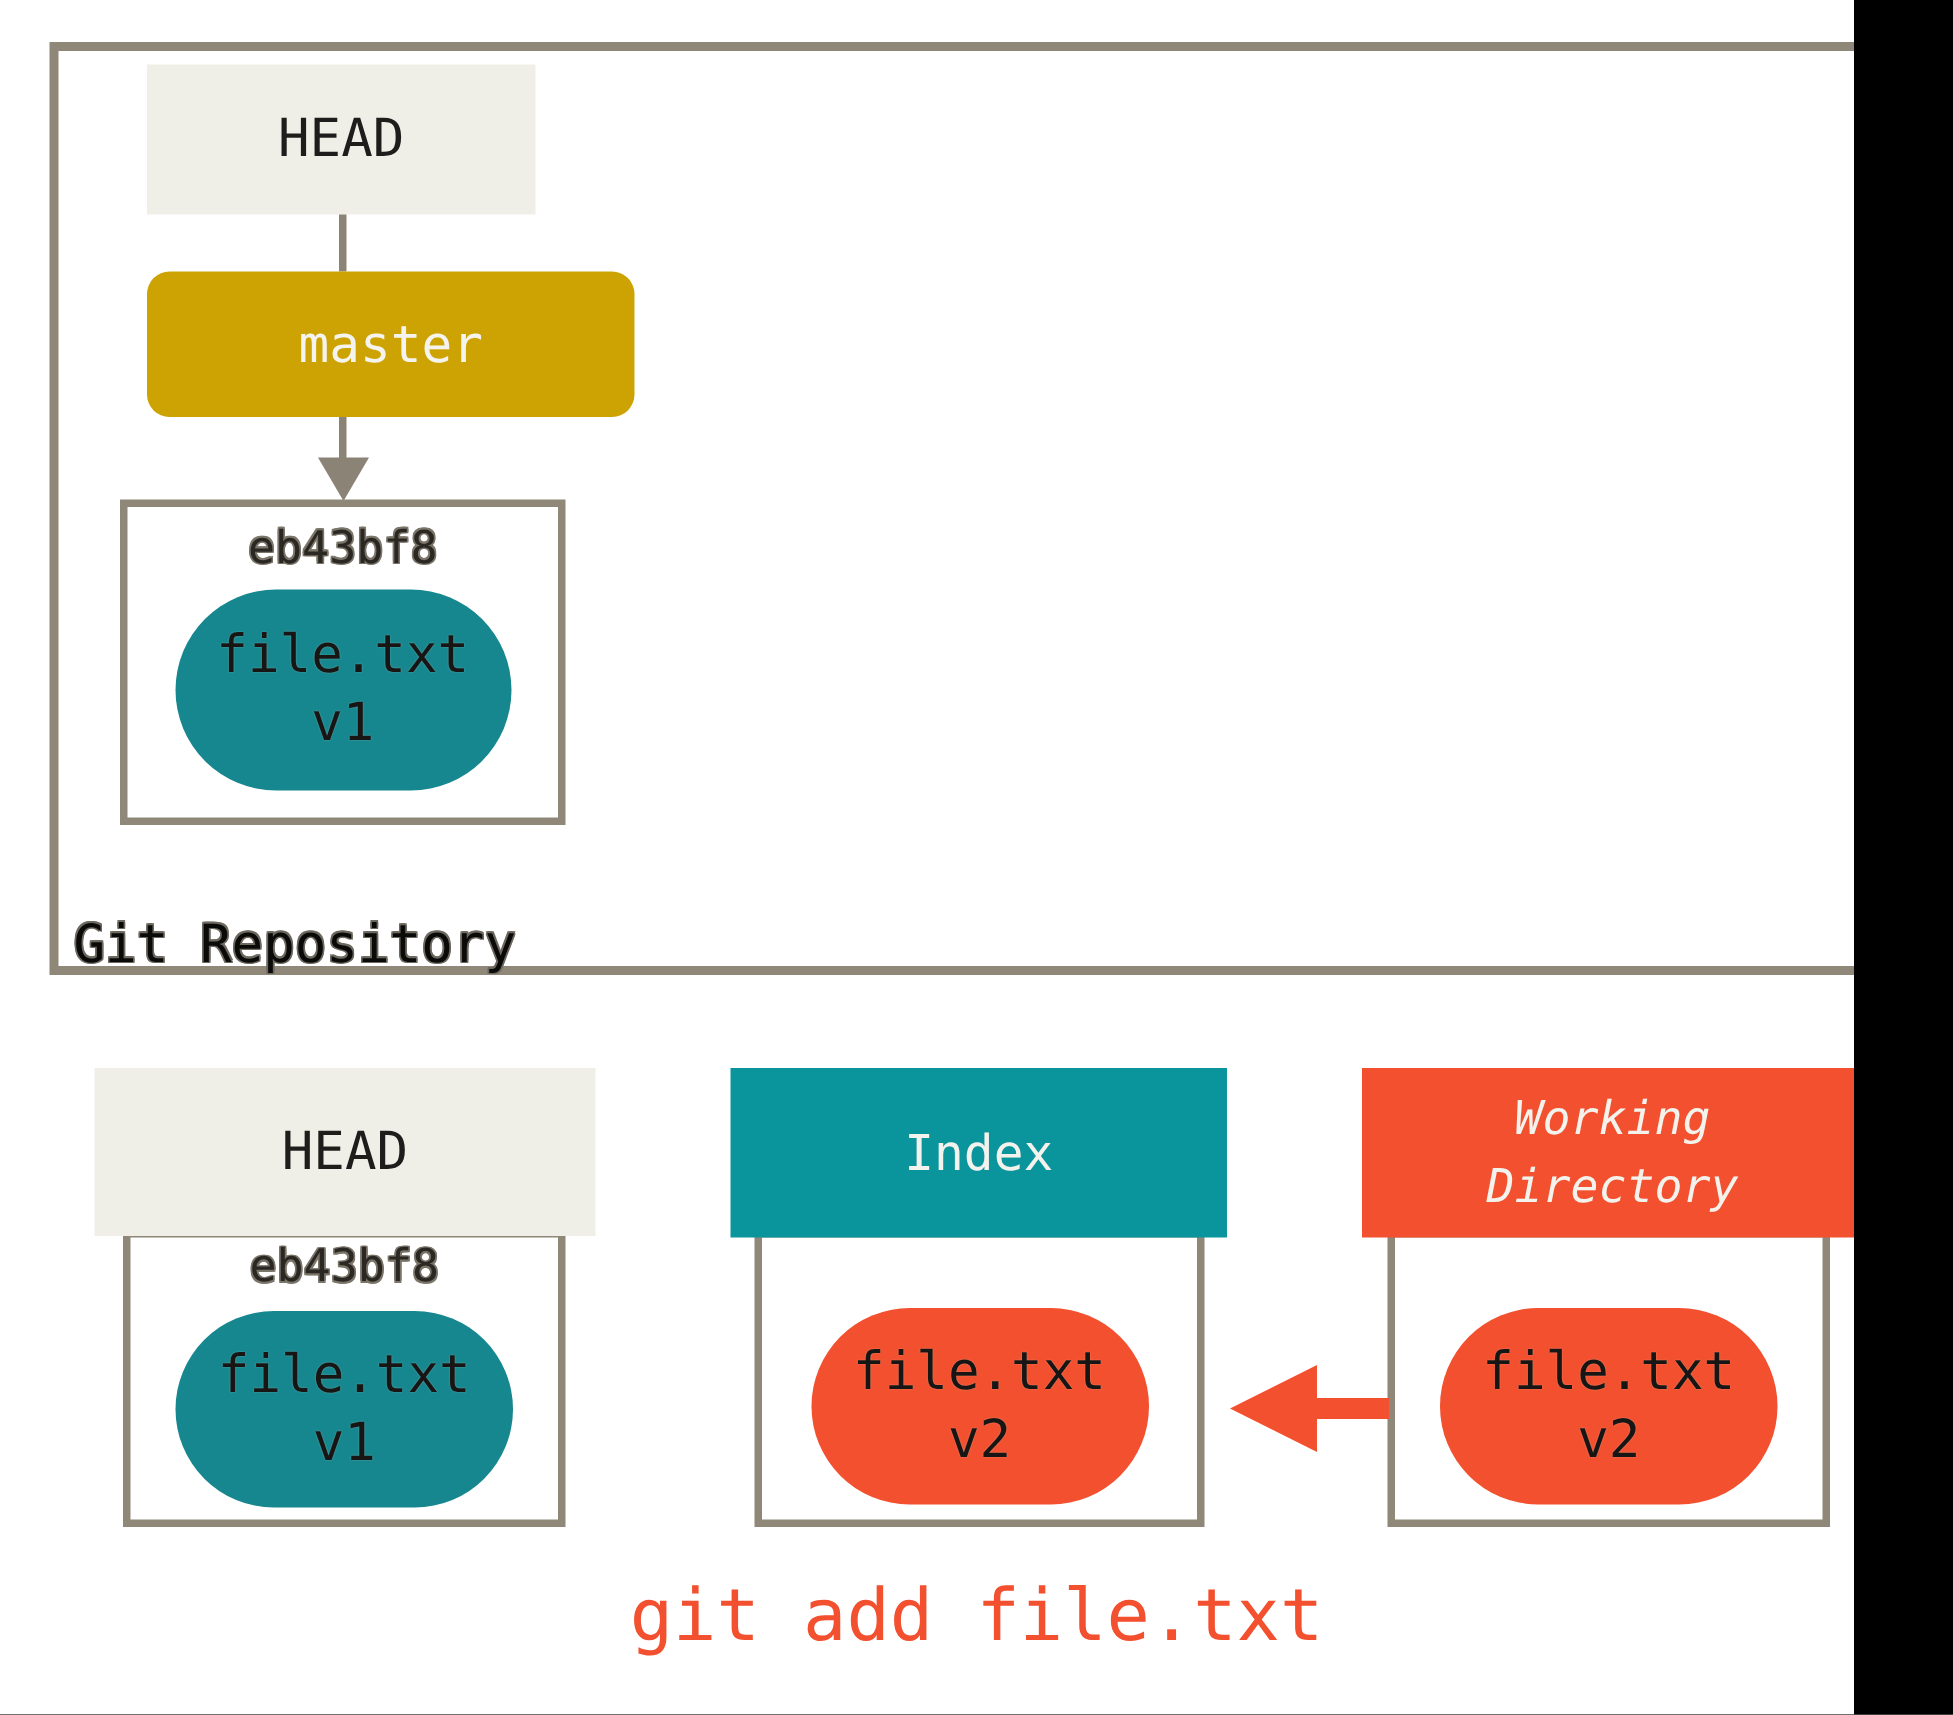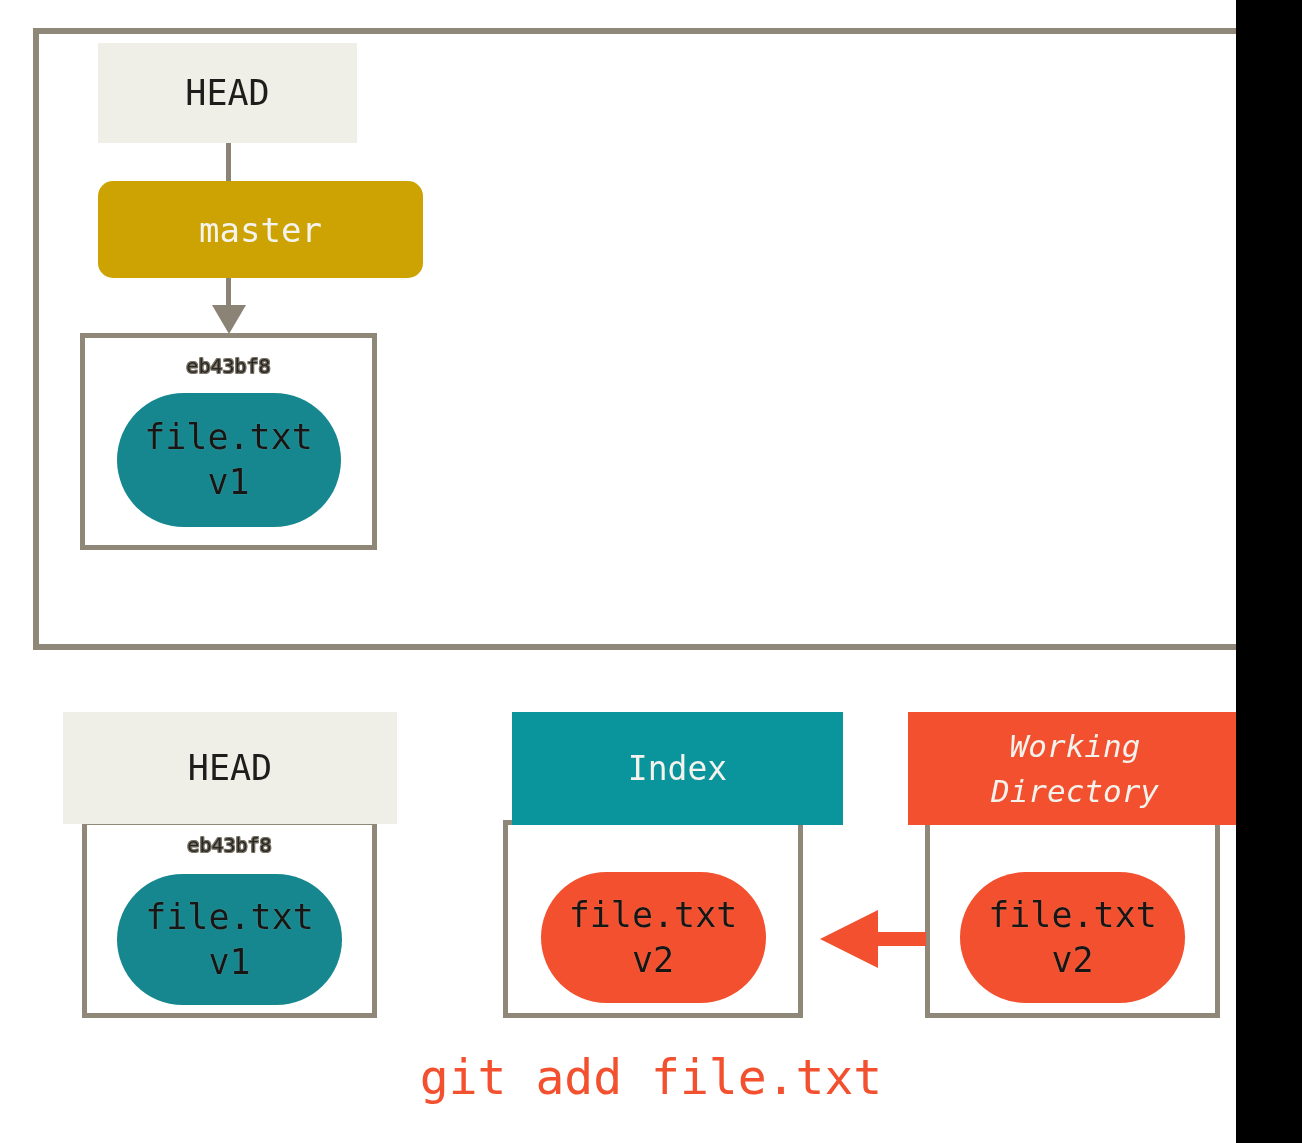--- a/index.html
+++ b/index.html
@@ -32,21 +32,21 @@
   }
 
   
   .cbox{border:5px solid var(--border_gray,#8F8879);display:flex;flex-direction:column;align-items:center;}
   .commit-top{left:80px;top:333px;width:297px;height:217px;}
   .col1-box{left:82px;top:820px;width:295px;height:198px;}
   .col2-box{left:503px;top:820px;width:300px;height:198px;}
   .col3-box{left:925px;top:820px;width:295px;height:198px;}
 
   .hash{
-    font-size:20px;line-height:32px;margin-top:12px;color:#2B2823;
+    font-size:30px;line-height:32px;margin-top:12px;color:#2B2823;
     text-shadow:-1px -1px 0 var(--hash_oc,#7B756A),0 -1px 0 var(--hash_oc,#7B756A),1px -1px 0 var(--hash_oc,#7B756A),
                 -1px 0 0 var(--hash_oc,#7B756A),1px 0 0 var(--hash_oc,#7B756A),
                 -1px 1px 0 var(--hash_oc,#7B756A),0 1px 0 var(--hash_oc,#7B756A),1px 1px 0 var(--hash_oc,#7B756A);
   }
   .hash-low{margin-top:4px;}
 
   .blob{
     display:flex;flex-direction:column;align-items:center;justify-content:center;
     font-size:35px;line-height:45px;color:#171614;text-align:left;
     text-shadow:0 0 1px rgba(235,233,224,0.45);
@@ -58,21 +58,21 @@
   .blob-orange{background:var(--orange,#F2502E);}
 
   .repo-label{
     left:49px;top:610px;font-size:35px;line-height:40px;color:#0A0A09;
     text-shadow:-1px -1px 0 var(--label_oc,#6E6960),0 -1px 0 var(--label_oc,#6E6960),1px -1px 0 var(--label_oc,#6E6960),
                 -1px 0 0 var(--label_oc,#6E6960),1px 0 0 var(--label_oc,#6E6960),
                 -1px 1px 0 var(--label_oc,#6E6960),0 1px 0 var(--label_oc,#6E6960),1px 1px 0 var(--label_oc,#6E6960);
   }
 
   .col1-header{left:63px;top:712px;width:334px;height:112px;font-size:35px;z-index:2;}
-  .col2-header{left:512px;top:712px;width:331px;height:113px;font-size:33px;z-index:2;}
+  .col2-header{left:487px;top:712px;width:331px;height:113px;font-size:33px;z-index:2;}
   .col3-header{left:908px;top:712px;width:334px;height:113px;font-size:31px;line-height:45px;z-index:2;font-style:italic;}
 
   .arrow-shaft{left:878px;top:932px;width:48px;height:14px;background:var(--orange,#F2502E);}
   .arrow-head{
     left:820px;top:910px;width:0;height:0;
     border-top:29px solid transparent;border-bottom:29px solid transparent;
     border-right:58px solid var(--orange,#F2502E);
   }
 
   .caption{
@@ -101,20 +101,21 @@
   <div class="abs tri-down"></div>
 
   <div class="abs cbox commit-top">
     <div class="hash">eb43bf8</div>
     <div class="blob blob-top">
       <span>file.txt</span>
       <span>v1</span>
     </div>
   </div>
 
+  <div class="abs repo-label">Git Repository</div>
 
   <div class="abs cbox col1-box">
     <div class="hash hash-low">eb43bf8</div>
     <div class="blob blob-low blob-gap">
       <span>file.txt</span>
       <span>v1</span>
     </div>
   </div>
   <div class="abs hdr hdr-cream col1-header">
     <span>HEAD</span>

